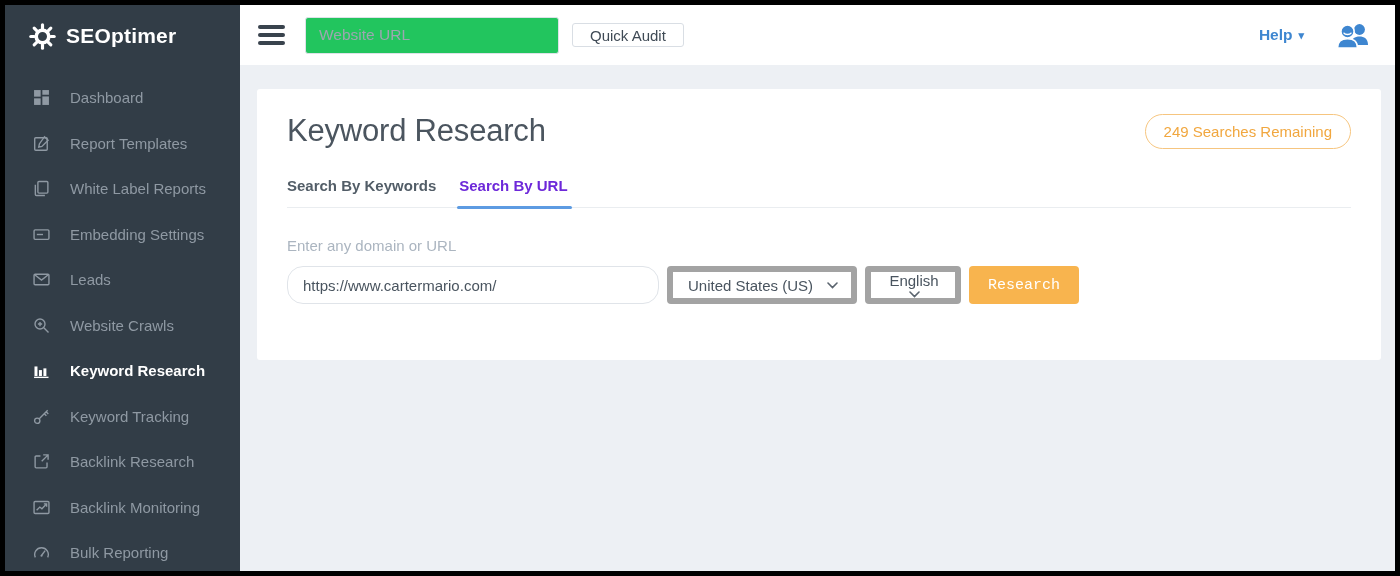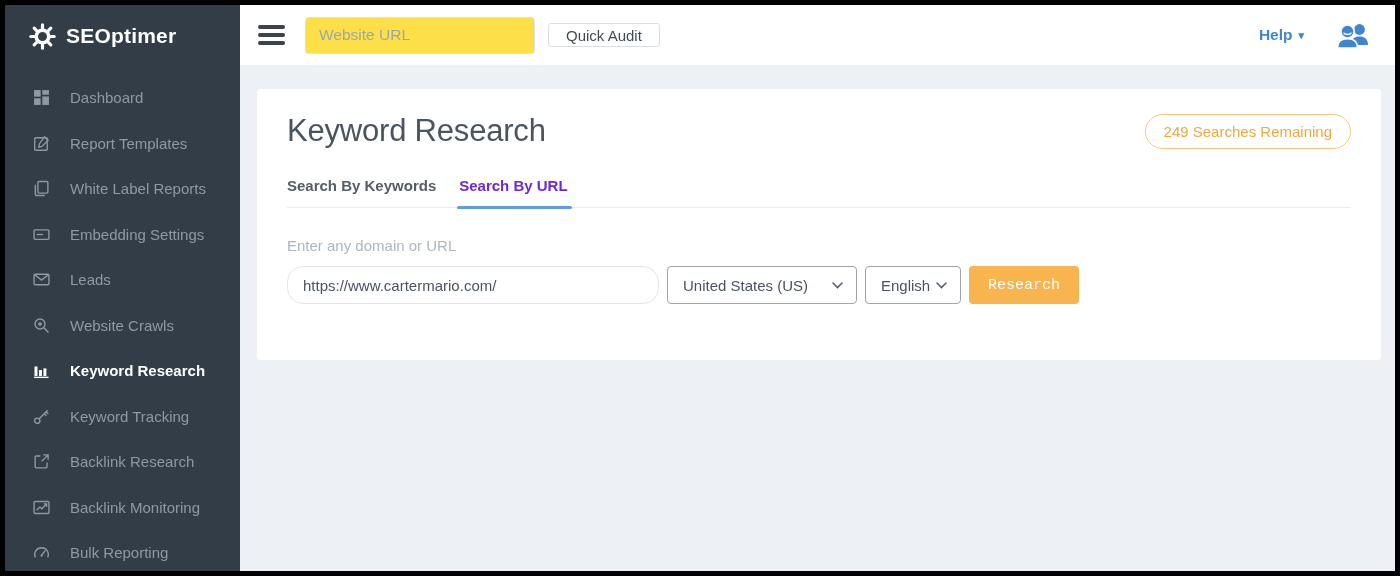--- a/index.html
+++ b/index.html
@@ -20,21 +20,21 @@
 
   
   .content { flex:1; display:flex; flex-direction:column; min-width:0; }
 
   
   .topbar { height:60px; background:#fff; display:flex; align-items:center;
     padding:0 24px 0 18px; flex-shrink:0; }
   .hamburger { width:27px; height:20px; border:0; background:transparent; padding:0;
     display:flex; flex-direction:column; justify-content:space-between; cursor:pointer; margin-right:20px; }
   .hamburger span { display:block; height:3.6px; background:#39434d; border-radius:2px; }
-  .topbar-input { width:230px; height:37px; background:#fde047; border:1px solid #dde2e8;
+  .topbar-input { width:254px; height:37px; background:#22c55e; border:1px solid #dde2e8;
     border-radius:3px; padding:0 13px; font-size:15.5px; color:#3f4a55;
     font-family:"Liberation Sans", sans-serif; outline:none; }
   .topbar-input::placeholder { color:#9ca6b0; }
   .quick-audit { height:24px; margin-left:13px; padding:0 17px; background:#fff;
     border:1px solid #d9dee4; border-radius:3px; font-size:15px; color:#3f4a55;
     font-family:"Liberation Sans", sans-serif; cursor:pointer; }
   .spacer { flex:1; }
   .help { display:flex; align-items:center; gap:6px; color:#3e86d0; font-weight:700;
     font-size:15.5px; text-decoration:none; cursor:pointer; }
   .help .caret { font-size:11px; line-height:1; }
@@ -54,25 +54,25 @@
     position:relative; text-decoration:none; cursor:pointer; }
   .tab.active { color:#6d28d9; }
   .tab.active::after { content:""; position:absolute; left:-2px; right:-4px; bottom:-2px;
     height:3px; background:#5d9be2; border-radius:2px; }
 
   .form-label { margin-top:29px; font-size:15px; color:#abb5c0; }
   .form-row { margin-top:12px; display:flex; gap:8px; align-items:center; }
   .domain-input { width:372px; height:38px; border:1px solid #e0e4e9; border-radius:16px;
     padding:0 15px; font-size:15px; color:#49545f; outline:none;
     font-family:"Liberation Sans", sans-serif; }
-  .select { height:38px; border:1px solid #a3a3a3; border-radius:4px; background:#fff;
+  .select { height:38px; border:6px solid #a3a3a3; border-radius:4px; background:#fff;
     display:flex; align-items:center; justify-content:space-between;
     padding:0 13px 0 15px; font-size:15px; color:#49545f; cursor:pointer; }
   .select-country { width:190px; }
-  .select-language { width:96px; }
+  .select-language { width:96px;flex-direction:column; }
   .research-btn { height:38px; padding:0 19px; background:#f8b44e; border:0; border-radius:4px;
     color:#fff; font-size:15px; font-family:Liberation Mono, monospace; cursor:pointer; }
 
   svg { display:block; }
 </style>
 </head>
 <body>
 
 <div class="screen">
 

